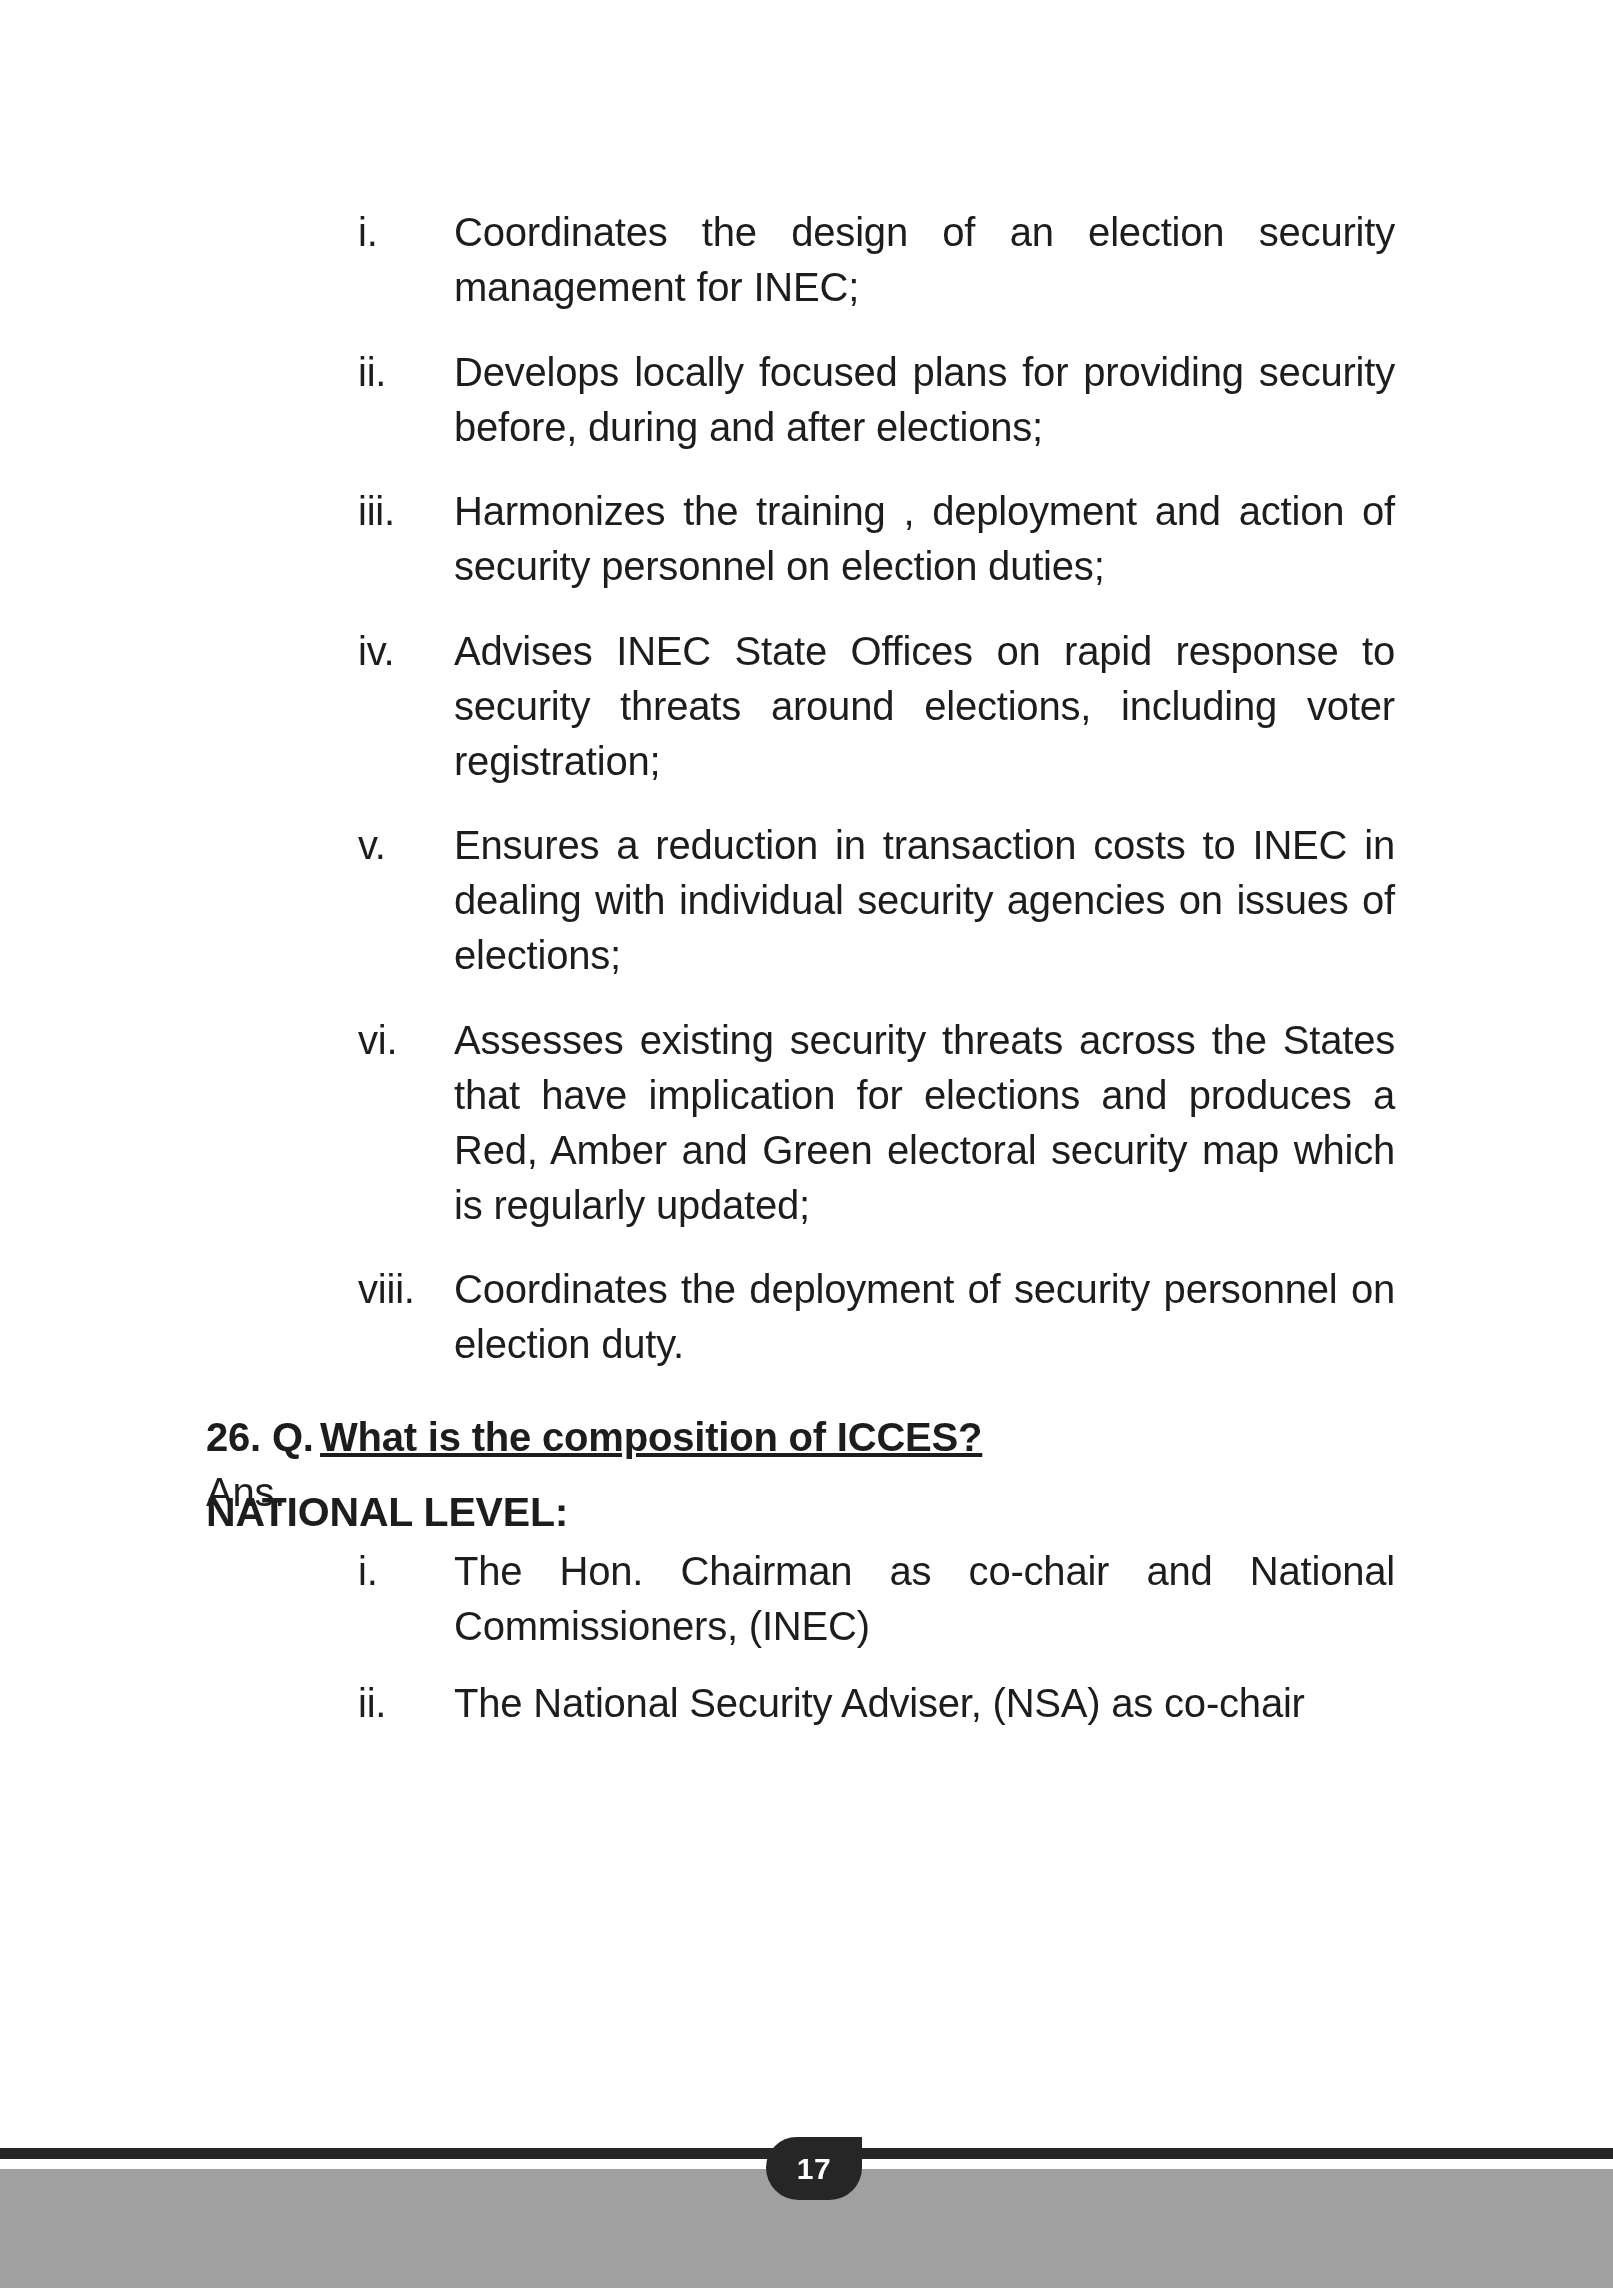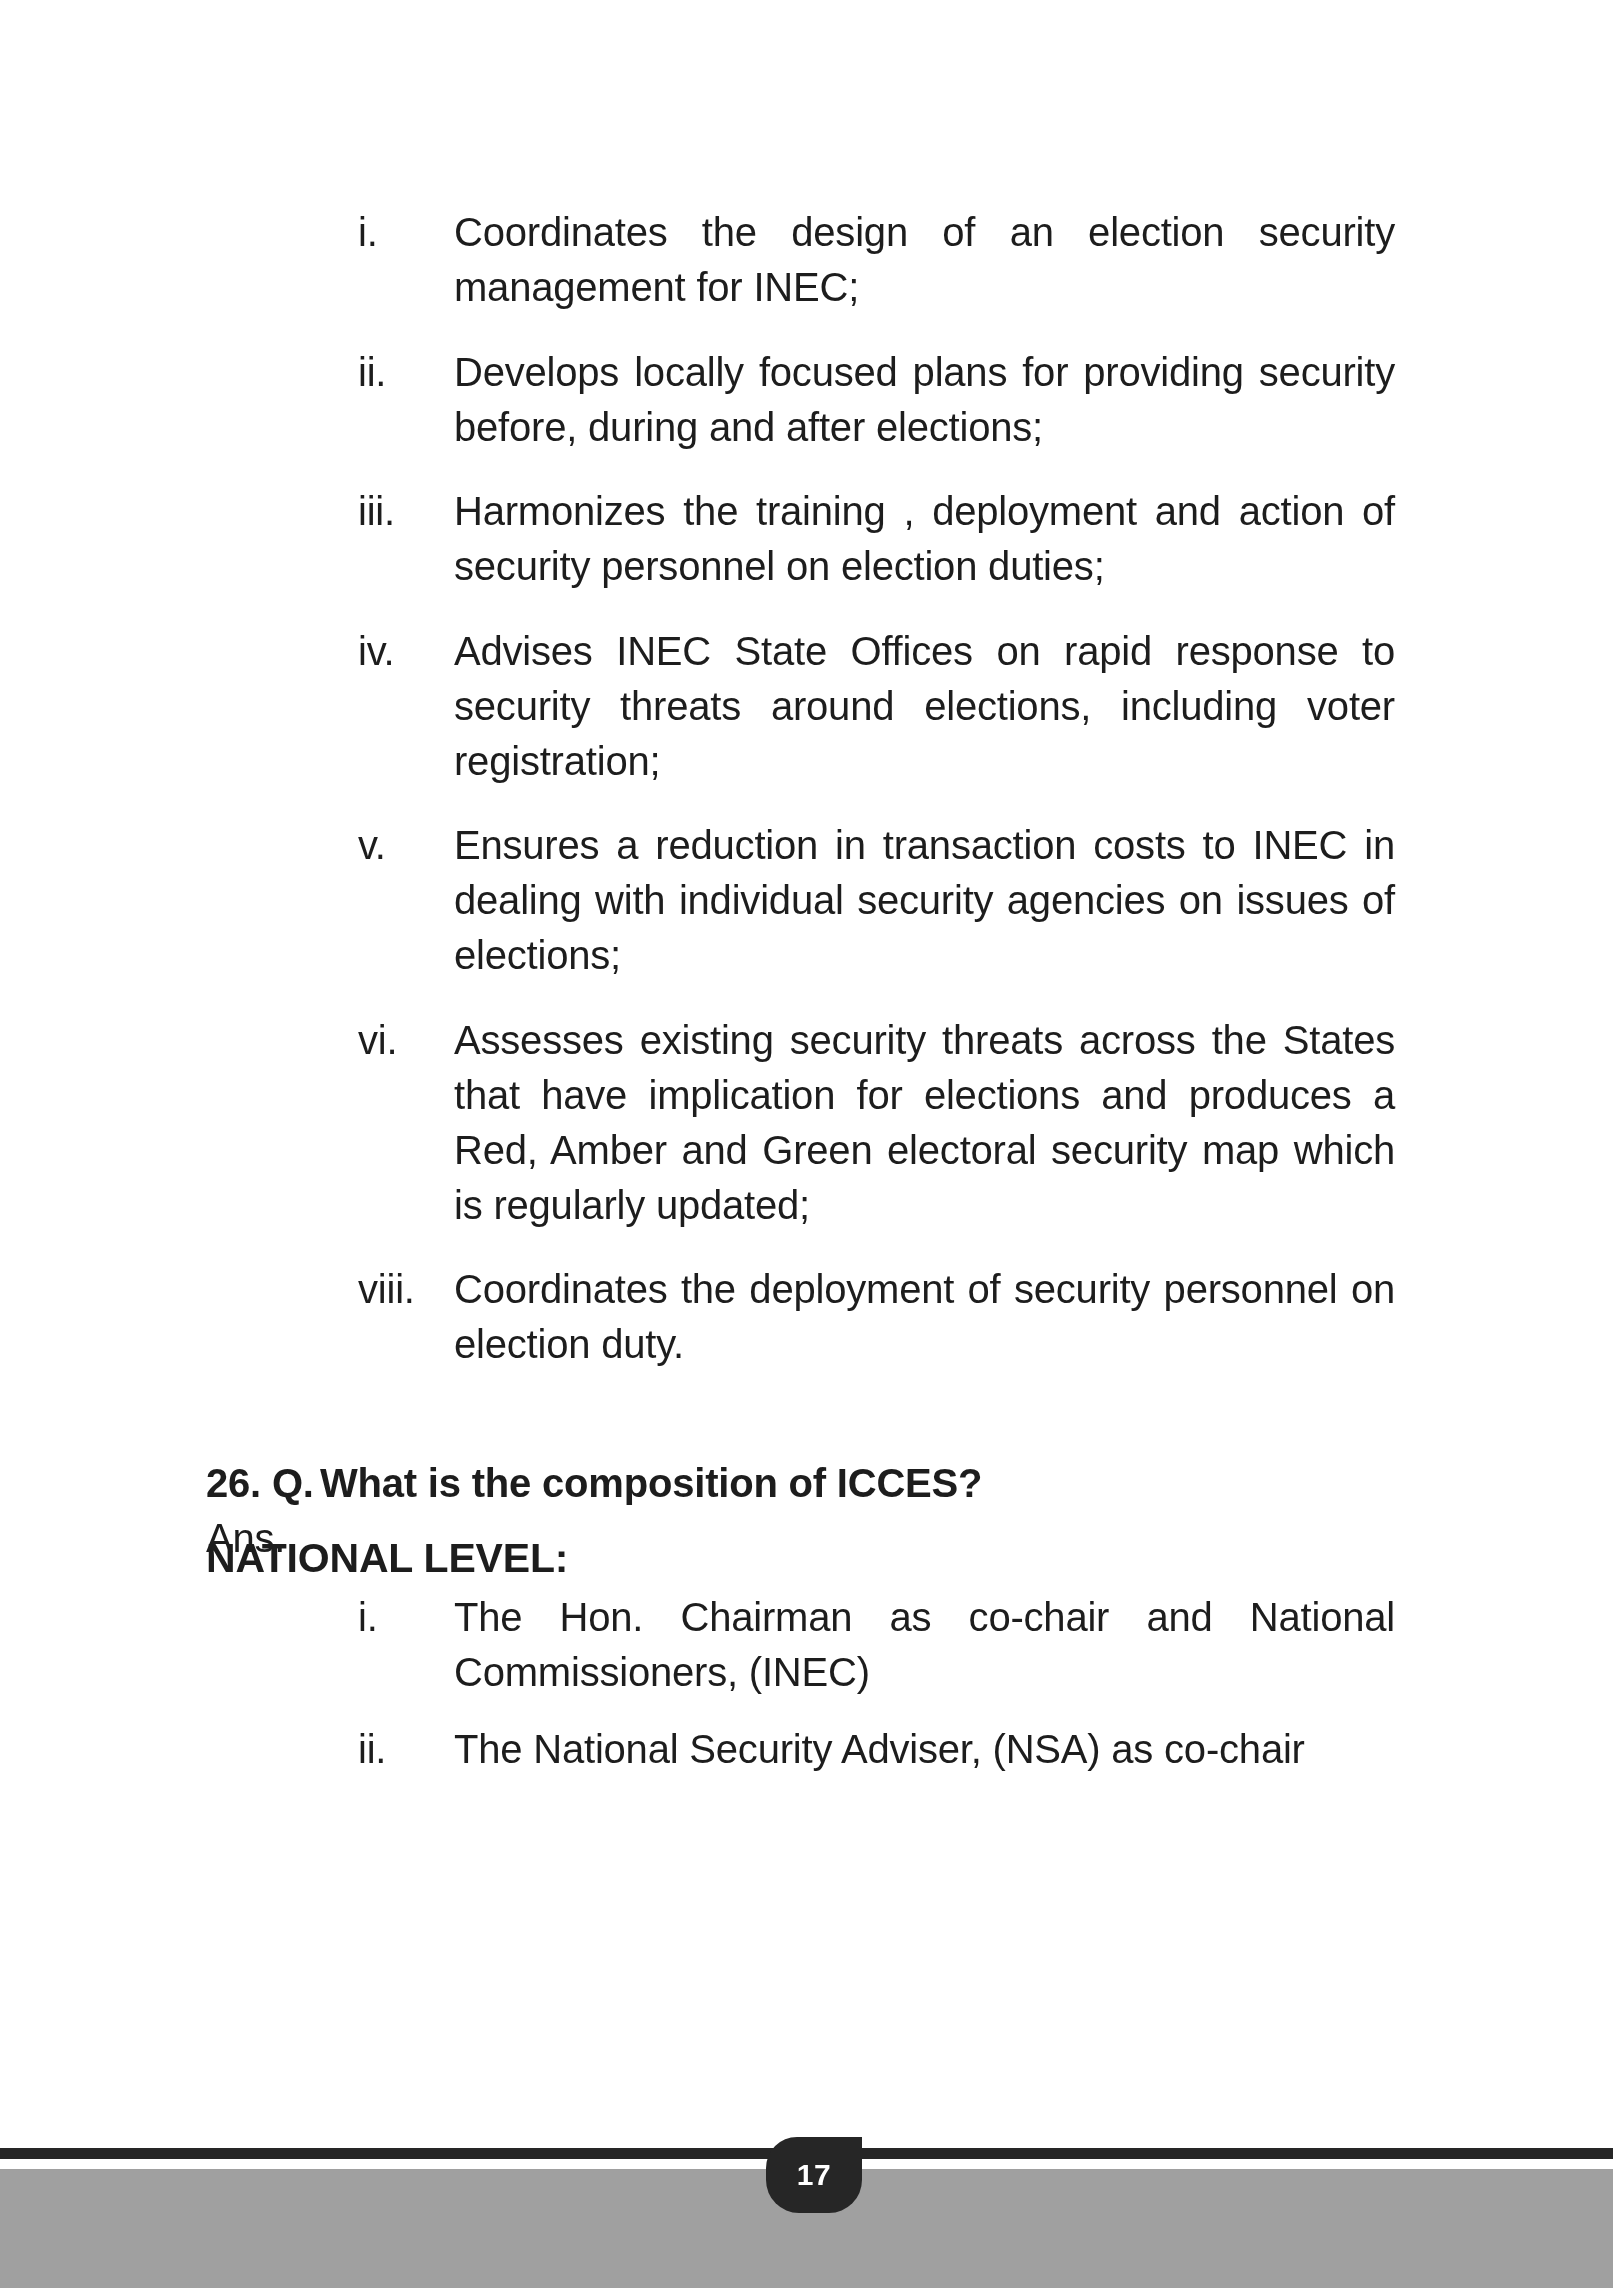--- a/index.html
+++ b/index.html
@@ -53,22 +53,23 @@
     font-size: 40px;
     line-height: 55px;
     letter-spacing: -0.2px;
   }
   .qa .label {
     position: absolute;
     left: 0;
     top: 0;
   }
   .q-row {
-    margin-top: 84px;
+    margin-top: 38px;
     font-weight: bold;
+    text-decoration: underline;
   }
   .ans-row {
     font-weight: normal;
   }
   .section-heading {
     margin-left: 206px;
     margin-top: 20px;
     font-size: 41px;
     line-height: 55px;
     font-weight: bold;
@@ -88,21 +89,21 @@
     width: 1613px;
     height: 11px;
     background: var(--footer-line, #262626);
     z-index: 1;
   }
   .page-badge {
     position: absolute;
     left: 766px;
     top: 2137px;
     width: 96px;
-    height: 76px;
+    height: 63px;
     background: var(--badge-bg, #262626);
     border-radius: 31px 0 33px 33px;
     display: flex;
     align-items: center;
     justify-content: center;
     z-index: 2;
   }
   .page-badge .pnum {
     color: var(--badge-text, #ffffff);
     font-size: 30px;

